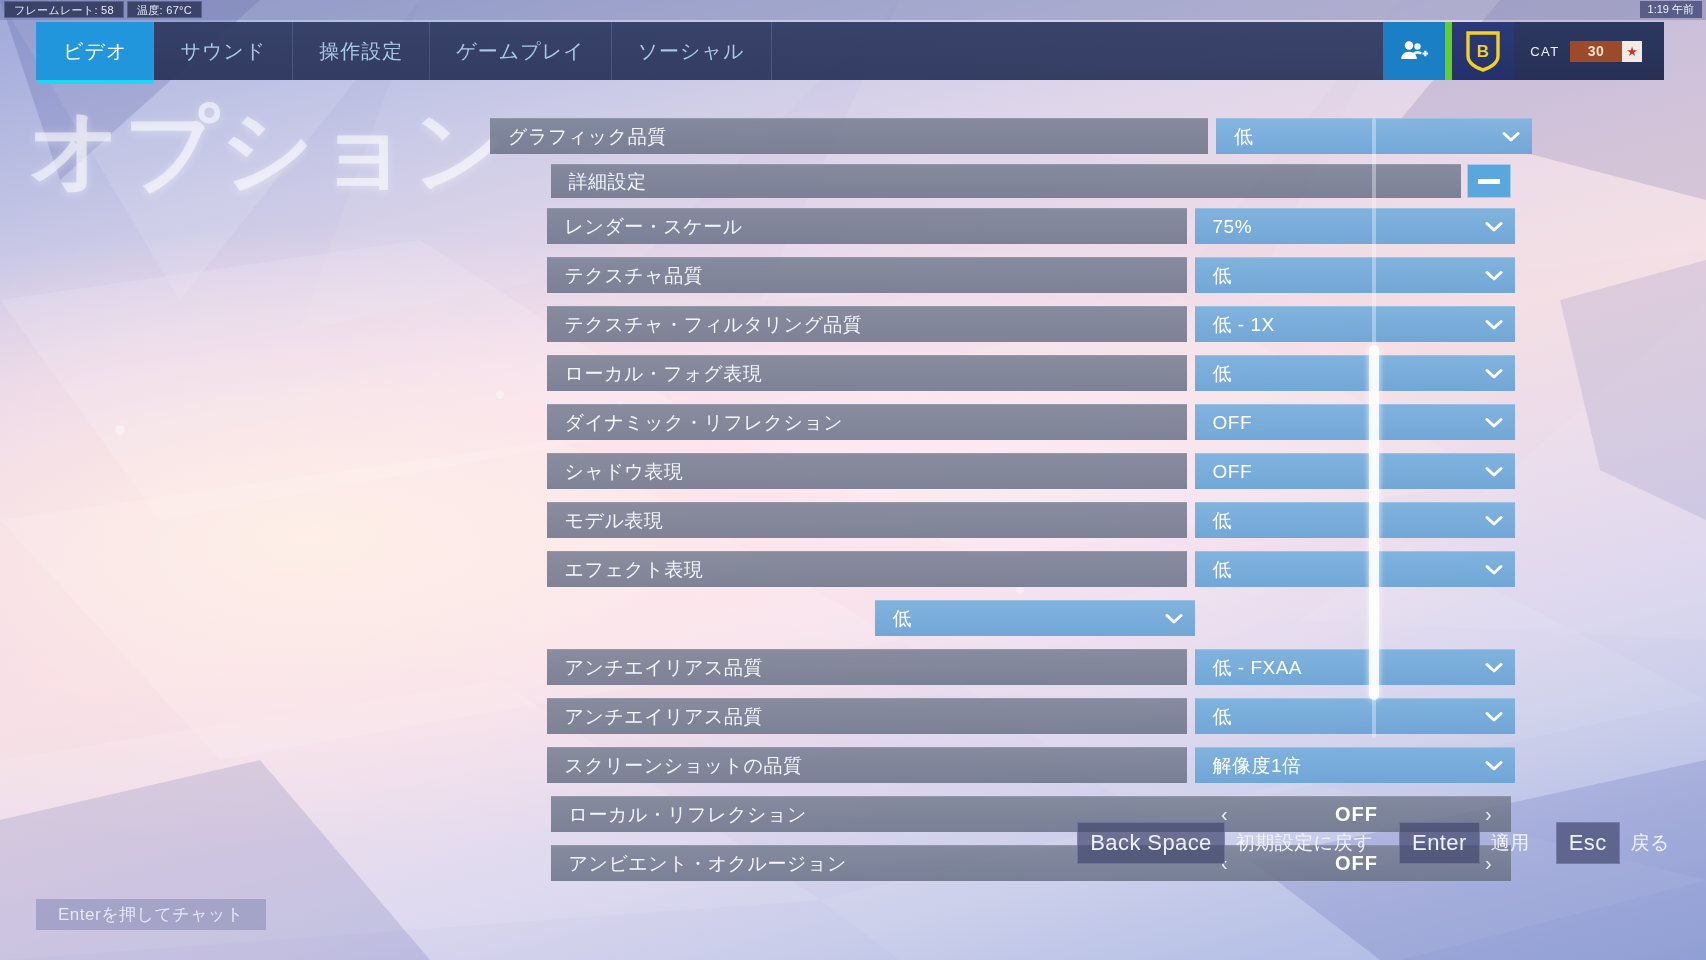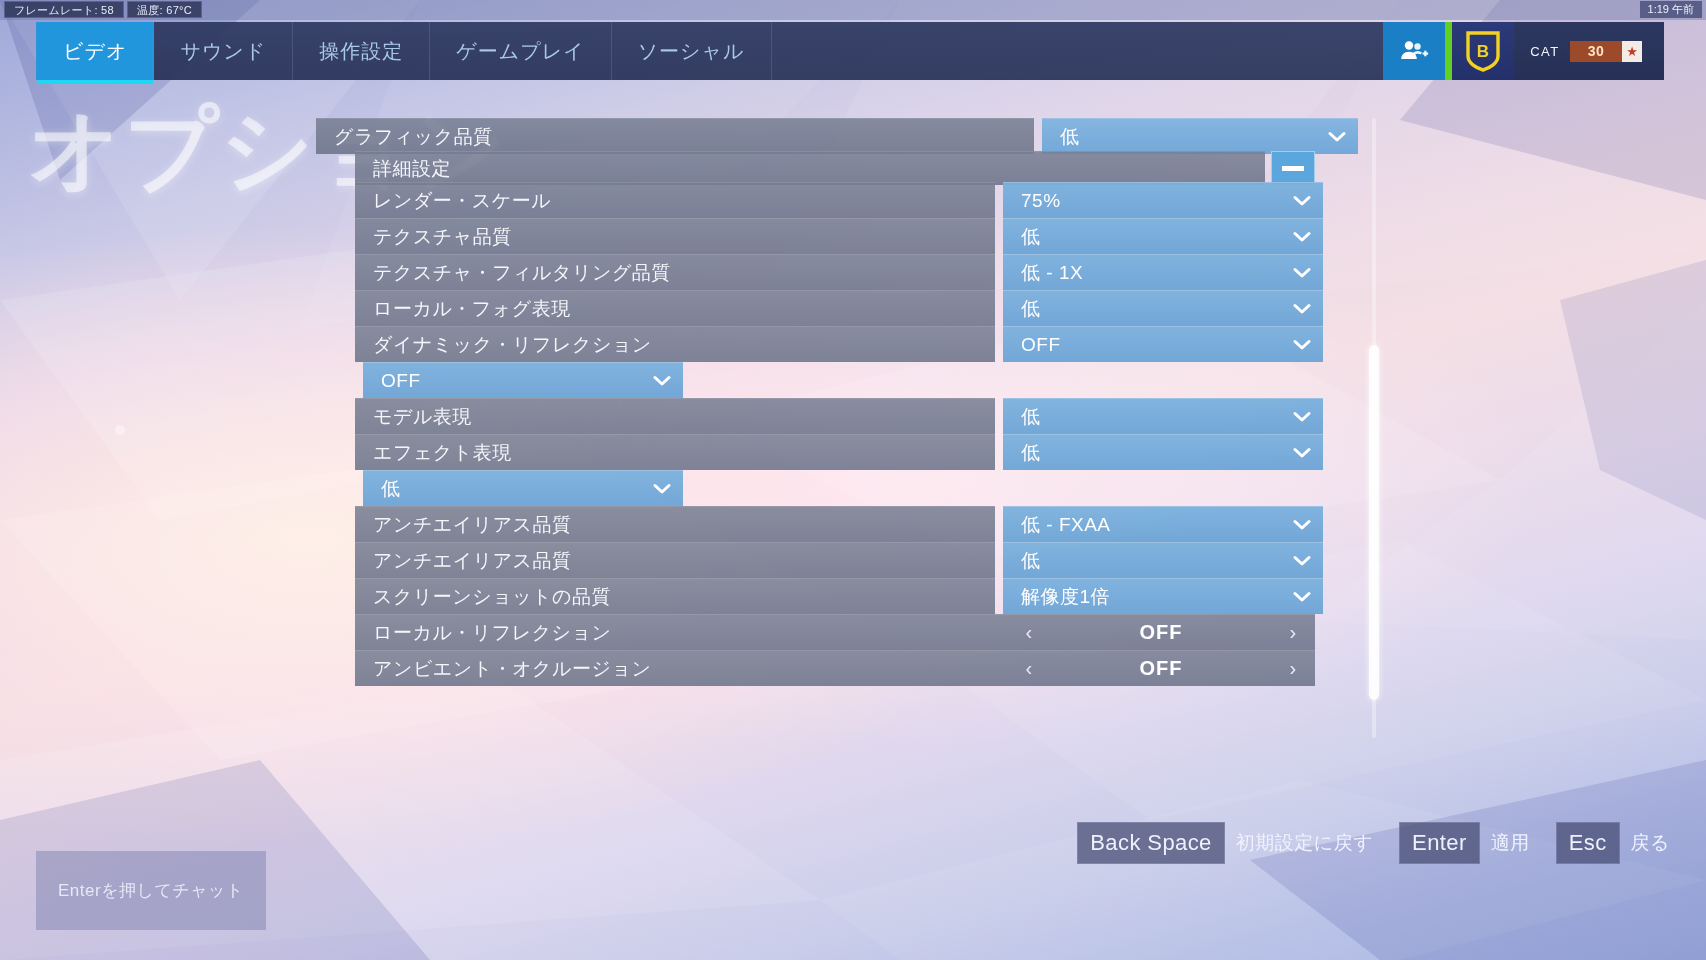--- a/index.html
+++ b/index.html
@@ -94,21 +94,21 @@
     position:absolute; left:28px; top:88px; z-index:5;
     font-size:92px; font-weight:bold; letter-spacing:2px;
     color:rgba(255,255,255,.55);
     text-shadow:0 2px 10px rgba(255,255,255,.35);
     white-space:nowrap; pointer-events:none; user-select:none;
   }
 
   
   #panel{ position:absolute; left:0; top:118px; width:1706px; z-index:12; }
 
-  .row{ display:flex; align-items:center; height:36px; margin-bottom:0; }
+  .row{ display:flex; align-items:center; height:36px; margin-bottom:13px;justify-content:center; }
 
   
   .row-top{ margin-left:316px; }
   .row-top .label-cell{ width:718px; }
   .row-top .value-cell{ width:316px; height:36px; }
 
   
   .row-adv{ margin-left:355px; height:28px; }
   .row-adv .label-cell{ width:910px; height:34px; }
   .adv-btn{
@@ -164,21 +164,21 @@
   #scrollthumb{
     position:absolute; left:1369px; top:345px; width:10px; height:355px; z-index:15;
     background:rgba(255,255,255,.92); border-radius:6px;
     box-shadow:0 0 6px rgba(255,255,255,.8); cursor:grab;
   }
 
   
   #chatbar{
     position:absolute; left:36px; bottom:30px; z-index:20;
     background:rgba(120,124,170,.45);
-    color:#e6e8f6; font-size:17px; padding:28px 22px; letter-spacing:.5px;
+    color:#e6e8f6; font-size:17px; padding:4px 22px; letter-spacing:.5px;
     cursor:pointer;
   }
   #actionbar{
     position:absolute; right:36px; bottom:96px; z-index:20;
     display:flex; align-items:center; gap:26px;
   }
   .action{ display:flex; align-items:center; gap:11px; cursor:pointer; }
   .keycap{
     background:rgba(68,74,112,.72); color:#eef1fb; font-size:22px;
     padding:7px 12px; letter-spacing:.4px; border:1px solid rgba(190,198,230,.25);
@@ -356,20 +356,21 @@
       <span>OFF</span>
       <span class="chev">
           <svg width="18" height="12" viewBox="0 0 18 12">
             <path d="M2 2.5 L9 9 L16 2.5" fill="none" stroke="#ffffff" stroke-width="3" stroke-linecap="round" stroke-linejoin="round"></path>
           </svg>
         </span>
     </div>
   </div>
 
   <div class="row row-sub">
+    <div class="label-cell">シャドウ表現</div>
     <div class="value-cell">
       <span>OFF</span>
       <span class="chev">
           <svg width="18" height="12" viewBox="0 0 18 12">
             <path d="M2 2.5 L9 9 L16 2.5" fill="none" stroke="#ffffff" stroke-width="3" stroke-linecap="round" stroke-linejoin="round"></path>
           </svg>
         </span>
     </div>
   </div>
 

